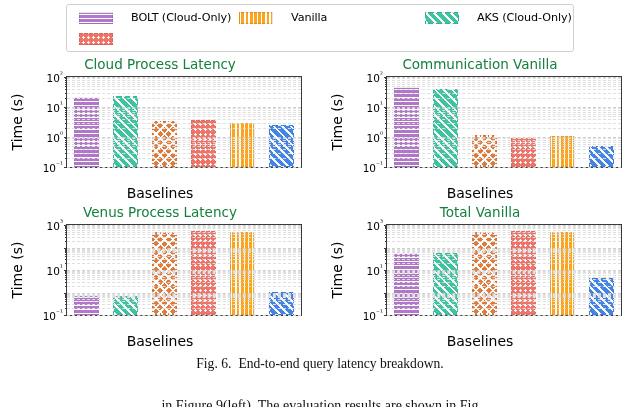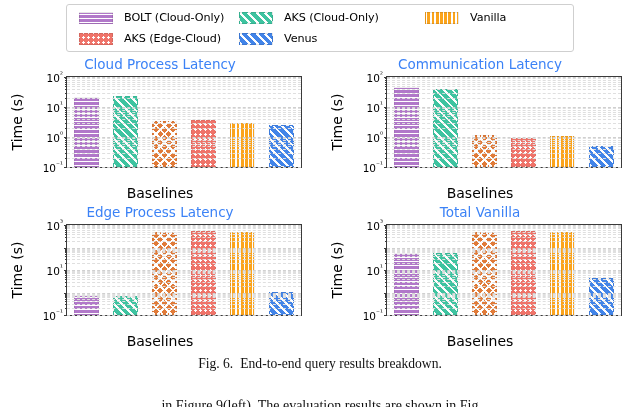--- a/index.html
+++ b/index.html
@@ -13,21 +13,21 @@
   .legend-box{
     position:absolute;left:66px;top:4px;width:508px;height:48px;
     border:1px solid #cfcfcf;border-radius:3px;background:#fff;
     box-sizing:border-box;
     display:grid;
     grid-template-columns:160px 186px 162px;
     grid-template-rows:1fr 1fr;
     align-items:center;
     padding:2px 4px;
   }
-  .legend-entry{display:flex;align-items:center;gap:11px;padding-left:8px;}
+  .legend-entry{display:flex;align-items:center;gap:18px;padding-left:8px;}
   .swatch{
     width:34px;height:12px;flex:0 0 34px;border:0.8px solid rgba(0,0,0,.10);
     box-sizing:border-box;
   }
   .legend-label{
     font-size:11.2px;color:#000;white-space:nowrap;letter-spacing:-0.1px;
   }
 
   
   .h-horiz{ background-color:var(--c);
@@ -45,21 +45,21 @@
     background-image:repeating-linear-gradient(90deg, #fff 0 1.4px, transparent 1.4px 4.2px); }
 
   
   .plots{position:absolute;left:0;top:54px;width:640px;height:296px;}
   .subplot{position:absolute;width:320px;height:148px;}
   .sp-tl{left:0;top:0;} .sp-tr{left:320px;top:0;}
   .sp-bl{left:0;top:148px;} .sp-br{left:320px;top:148px;}
 
   .sp-title{
     position:absolute;left:0;right:0;top:2px;text-align:center;
-    font-size:13.5px;color:#3b82f6;
+    font-size:13.5px;color:#15803d;
   }
   .ylabel{
     position:absolute;left:-25px;top:50%;
     transform:translateY(-50%) rotate(-90deg);
     font-size:14px;color:#000;white-space:nowrap;
   }
   .ylabel-wrap{position:absolute;left:14px;top:22px;width:14px;height:92px;}
   .xlabel{
     position:absolute;left:0;right:0;bottom:1px;text-align:center;
     font-size:14px;color:#000;
@@ -111,35 +111,30 @@
 </style>
 </head>
 <body>
 
 <div class="legend-box">
   <div class="legend-entry">
     <span class="swatch h-horiz" style="--c:#b178c9"></span>
     <span class="legend-label">BOLT (Cloud-Only)</span>
   </div>
   <div class="legend-entry">
+    <span class="swatch h-vert" style="--c:#fba41c"></span>
+    <span class="legend-label">Vanilla</span>
+  </div>
+
+  <div class="legend-entry">
     <span class="swatch h-diag" style="--c:#3ec3a0"></span>
     <span class="legend-label">AKS (Cloud-Only)</span>
   </div>
-
-  <div class="legend-entry">
-    <span class="swatch h-vert" style="--c:#fba41c"></span>
-    <span class="legend-label">Vanilla</span>
-  </div>
   <div class="legend-entry">
     <span class="swatch h-dots" style="--c:#ef7369"></span>
-    <span class="legend-label">AKS (Edge-Cloud)</span>
-  </div>
-  <div class="legend-entry">
-    <span class="swatch h-diag" style="--c:#4284e8"></span>
-    <span class="legend-label">Venus</span>
   </div>
 </div>
 
 <div class="plots">
 
   <div class="subplot sp-tl">
     <div class="sp-title">Cloud Process Latency</div>
     <div class="ylabel-wrap">
         <div class="ylabel">Time (s)</div>
       </div>
@@ -210,21 +205,21 @@
         <div class="tickmark" style="top: 0%;"></div>
         <div class="ytick" style="top: 100%;">10<sup>⁻¹</sup></div>
         <div class="ytick" style="top: 66.6667%;">10<sup>⁰</sup></div>
         <div class="ytick" style="top: 33.3333%;">10<sup>¹</sup></div>
         <div class="ytick" style="top: 0%;">10<sup>²</sup></div>
       </div>
     <div class="xlabel">Baselines</div>
   </div>
 
   <div class="subplot sp-tr">
-    <div class="sp-title">Communication Latency</div>
+    <div class="sp-title">Communication Vanilla</div>
     <div class="ylabel-wrap">
         <div class="ylabel">Time (s)</div>
       </div>
     <div class="axes">
         <div class="bars">
           <div class="bar h-horiz" title="BOLT (Cloud-Only): 45 s" style="--c: #b178c9; left: 3.16667%; width: 10.3333%; height: 88.4404%;"></div>
           <div class="bar h-diag" title="AKS (Cloud-Only): 40 s" style="--c: #3ec3a0; left: 19.8333%; width: 10.3333%; height: 86.7353%;"></div>
           <div class="bar h-cross" title="BOLT (Edge-Cloud): 1.2 s" style="--c: #e07b39; left: 36.5%; width: 10.3333%; height: 35.9727%;"></div>
           <div class="bar h-dots" title="AKS (Edge-Cloud): 0.95 s" style="--c: #ef7369; left: 53.1667%; width: 10.3333%; height: 32.5908%;"></div>
           <div class="bar h-vert" title="Vanilla: 1.05 s" style="--c: #fba41c; left: 69.8333%; width: 10.3333%; height: 34.0396%;"></div>
@@ -288,21 +283,21 @@
         <div class="tickmark" style="top: 0%;"></div>
         <div class="ytick" style="top: 100%;">10<sup>⁻¹</sup></div>
         <div class="ytick" style="top: 66.6667%;">10<sup>⁰</sup></div>
         <div class="ytick" style="top: 33.3333%;">10<sup>¹</sup></div>
         <div class="ytick" style="top: 0%;">10<sup>²</sup></div>
       </div>
     <div class="xlabel">Baselines</div>
   </div>
 
   <div class="subplot sp-bl">
-    <div class="sp-title">Edge Process Latency</div>
+    <div class="sp-title">Venus Process Latency</div>
     <div class="ylabel-wrap">
         <div class="ylabel">Time (s)</div>
       </div>
     <div class="axes">
         <div class="bars">
           <div class="bar h-horiz" title="BOLT (Cloud-Only): 0.75 s" style="--c: #b178c9; left: 3.16667%; width: 10.3333%; height: 21.8765%;"></div>
           <div class="bar h-diag" title="AKS (Cloud-Only): 0.72 s" style="--c: #3ec3a0; left: 19.8333%; width: 10.3333%; height: 21.4333%;"></div>
           <div class="bar h-cross" title="BOLT (Edge-Cloud): 500 s" style="--c: #e07b39; left: 36.5%; width: 10.3333%; height: 92.4743%;"></div>
           <div class="bar h-dots" title="AKS (Edge-Cloud): 530 s" style="--c: #ef7369; left: 53.1667%; width: 10.3333%; height: 93.1069%;"></div>
           <div class="bar h-vert" title="Vanilla: 490 s" style="--c: #fba41c; left: 69.8333%; width: 10.3333%; height: 92.2549%;"></div>
@@ -480,15 +475,15 @@
         <div class="ytick" style="top: 100%;">10<sup>⁻¹</sup></div>
         <div class="ytick" style="top: 50%;">10<sup>¹</sup></div>
         <div class="ytick" style="top: 0%;">10<sup>³</sup></div>
       </div>
     <div class="xlabel">Baselines</div>
   </div>
 
 </div>
 
 <div class="caption">
-  <span class="lbl">Fig. 6.</span><span>End-to-end query results breakdown.</span>
+  <span class="lbl">Fig. 6.</span><span>End-to-end query latency breakdown.</span>
 </div>
 <div class="bodytext">in Figure 9(left). The evaluation results are shown in Fig</div>
 
 </body></html>

